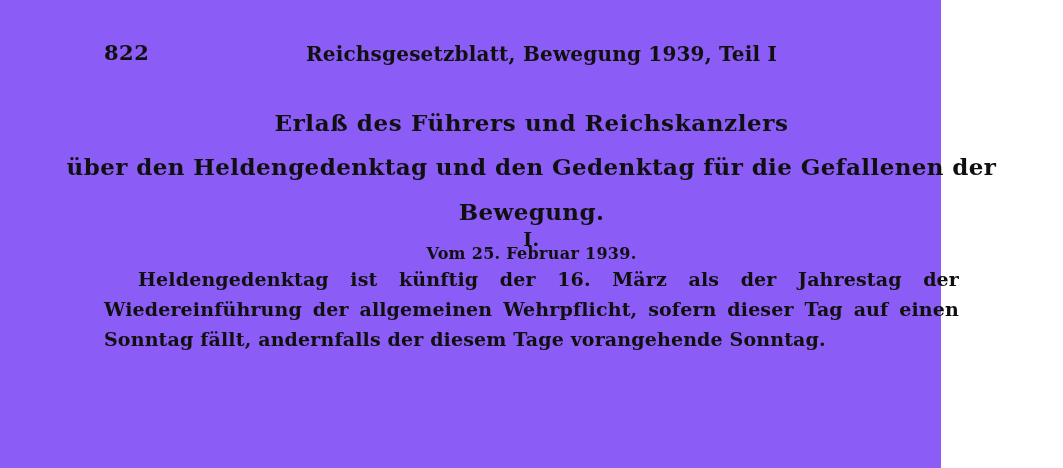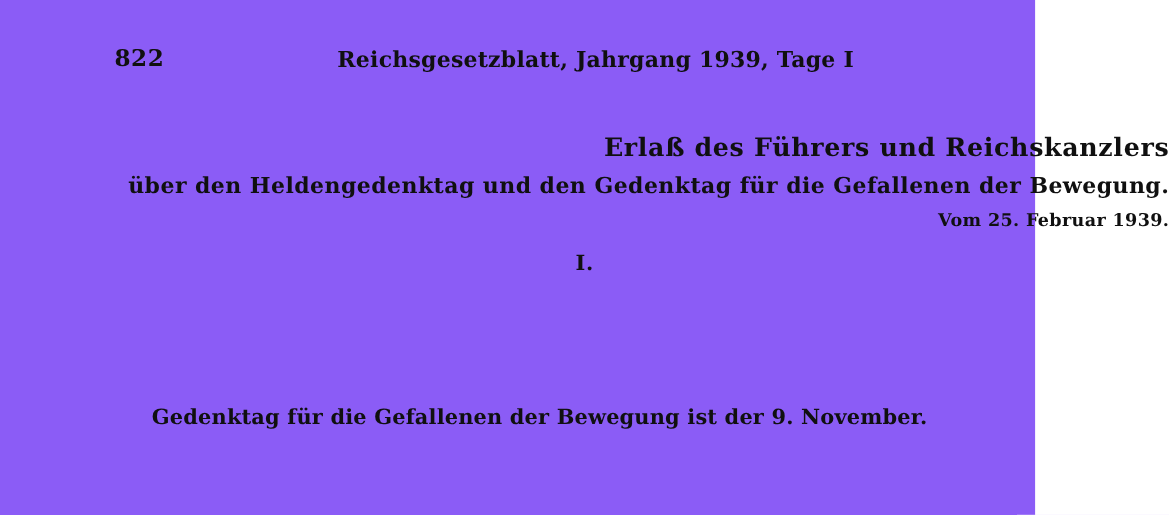--- a/index.html
+++ b/index.html
@@ -49,36 +49,36 @@
     top: 2px;
     width: 1063px;
     text-align: center;
     font-size: 20px;
     font-weight: 700;
     padding-left: 20px;
     box-sizing: border-box;
   }
   .title-block {
     position: absolute;
-    top: 120px;
+    top: 108px;
     left: 0;
     width: 1063px;
-    text-align: right;
+    text-align: center;
   }
   .title-line1 {
     font-size: 23px;
     font-weight: 700;
     letter-spacing: 0.6px;
     line-height: 30px;
   }
   .title-line2 {
-    font-size: 20px;
+    font-size: 23px;
     font-weight: 700;
     letter-spacing: 0.4px;
-    line-height: 24px;
+    line-height: 45px;
     margin-top: 6px;
   }
   .date-line {
     margin-top: 10px;
     font-size: 16px;
     font-weight: 700;
     letter-spacing: 0.3px;
   }
   .section {
     position: absolute;
@@ -112,31 +112,31 @@
   #sec2 .body-text { margin-top: 14px; }
   #sec3 { top: 438px; }
 </style>
 </head>
 <body>
 
 <div class="page">
 
   <div class="header-row">
     <div class="page-number fraktur">822</div>
-    <div class="running-head fraktur">Reichsgesetzblatt, Jahrgang 1939, Tage I</div>
+    <div class="running-head fraktur">Reichsgesetzblatt, Bewegung 1939, Teil I</div>
   </div>
 
   <div class="title-block">
     <div class="title-line1 fraktur">Erlaß des Führers und Reichskanzlers</div>
     <div class="title-line2 fraktur">über den Heldengedenktag und den Gedenktag für die Gefallenen der Bewegung.</div>
     <div class="date-line fraktur">Vom 25. Februar 1939.</div>
   </div>
 
   <div class="section" id="sec1">
     <div class="section-number">I.</div>
+    <div class="body-text fraktur">Heldengedenktag ist künftig der 16. März als der Jahrestag der Wiedereinführung der allgemeinen Wehrpflicht, sofern dieser Tag auf einen Sonntag fällt, andernfalls der diesem Tage vorangehende Sonntag.</div>
   </div>
 
   <div class="section" id="sec2">
-    <div class="body-text fraktur center-short">Gedenktag für die Gefallenen der Bewegung ist der 9. November.</div>
   </div>
 
 
 </div>
 
 </body></html>

